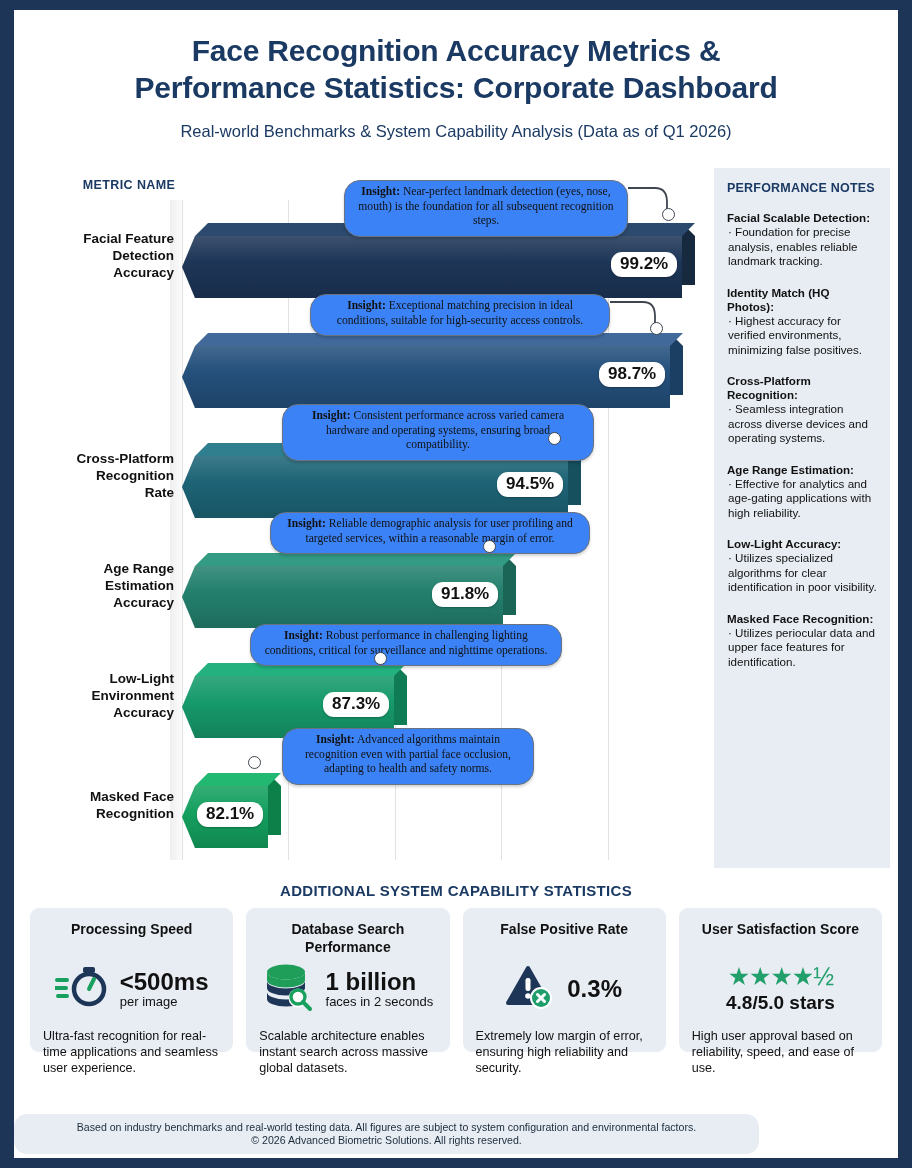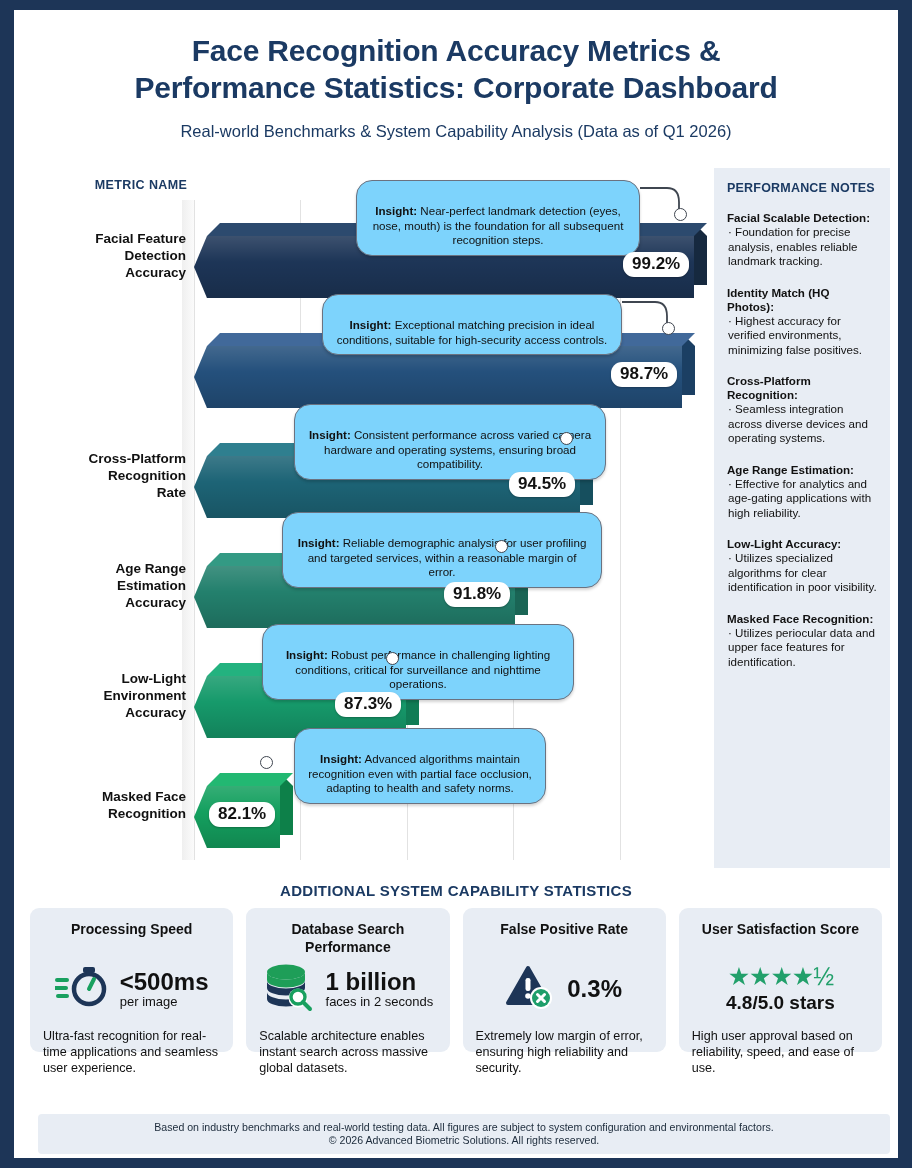--- a/index.html
+++ b/index.html
@@ -27,21 +27,21 @@
     padding:22px 40px 0 40px;
   }
   .subtitle{
     text-align:center;
     color:#1b3a63;
     font-size:16.5px;
     padding-top:16px;
   }
 
   
-  .chart-wrap{position:absolute;left:12px;top:158px;width:860px;height:705px;}
+  .chart-wrap{position:absolute;left:0;top:158px;width:860px;height:705px;}
 
   .col-header{
     position:absolute;left:40px;top:10px;width:150px;
     text-align:center;
     font-size:12.5px;font-weight:bold;color:#1b3a63;
     letter-spacing:0.4px;
   }
   .plot-floor{
     position:absolute;left:156px;top:32px;width:12px;height:660px;
     background:linear-gradient(90deg,#efefef,#fbfbfb);
@@ -84,28 +84,29 @@
     position:absolute;top:18px;
     background:#fff;border-radius:11px;
     padding:2px 9px 3px 9px;
     font-size:17px;font-weight:bold;color:#121212;
     box-shadow:0 1px 2px rgba(0,0,0,.25);
   }
 
   
   .callout{
     position:absolute;
-    background:#7dd3fc;
+    background:#3b82f6;
     border:1.4px solid #6b7280;
     border-radius:16px;
-    padding:23px 12px 7px 12px;
+    padding:4px 12px 7px 12px;
     font-size:11.6px;line-height:14.5px;color:#111;
     text-align:center;
     box-shadow:0 2px 3px rgba(0,0,0,.18);
     box-sizing:border-box;
+    font-family:Liberation Serif, serif;
   }
   .callout b{font-weight:bold;}
   .leader{position:absolute;pointer-events:none;}
   .dot{
     position:absolute;width:11px;height:11px;border-radius:50%;
     background:#fff;border:1.8px solid #3f4650;
   }
 
   
   .notes{
@@ -137,22 +138,22 @@
   }
   .card-mid{display:flex;align-items:center;gap:9px;height:62px;justify-content:center;}
   .card-mid.center{flex-direction:column;gap:2px;justify-content:center;}
   .big{font-size:24px;font-weight:bold;color:#111;line-height:24px;}
   .sub{font-size:13px;color:#111;line-height:15px;}
   .card-desc{font-size:12.6px;color:#111;line-height:16px;margin-top:8px;}
   .stars{font-size:25px;color:#22a06b;letter-spacing:-1px;line-height:26px;}
 
   
   .footer{
-    position:absolute;left:24px;top:1104px;width:852px;height:40px;
-    background:#e8edf4;border-radius:4px;
+    position:absolute;left:0;top:1104px;width:745px;height:40px;
+    background:#e8edf4;border-radius:13px;
     display:flex;flex-direction:column;align-items:center;justify-content:center;
     font-size:10.6px;color:#1b2a3a;line-height:13.5px;text-align:center;
   }
 </style>
 </head>
 <body>
 
 <div class="frame">
 
   <div class="title">

